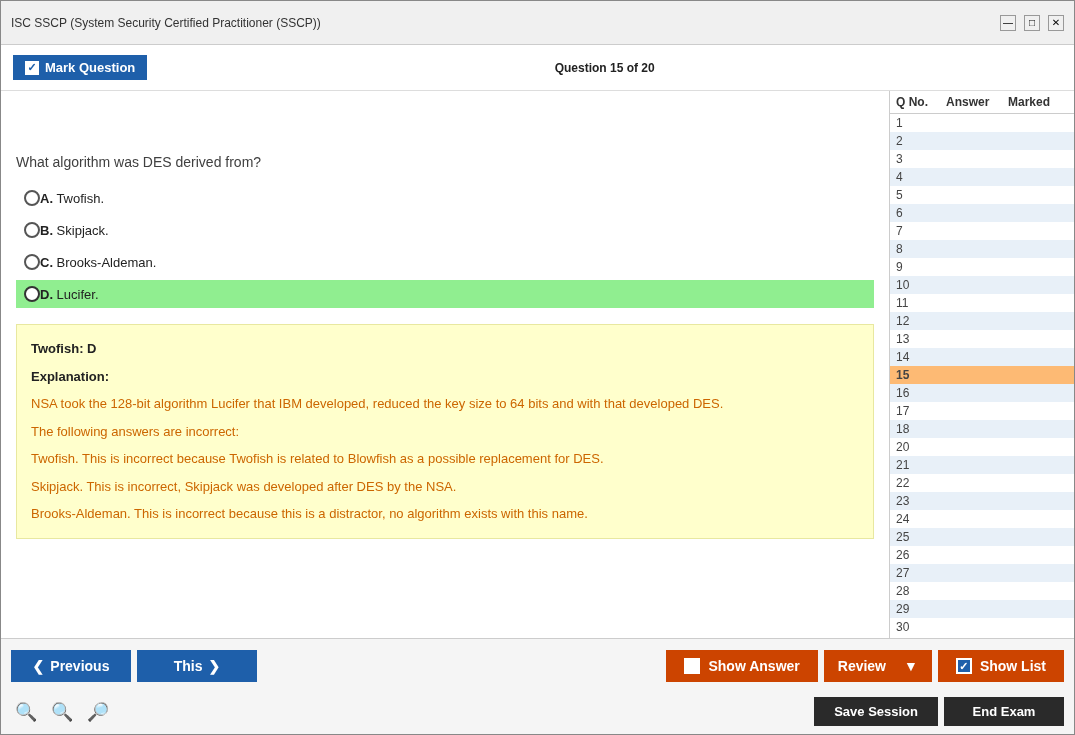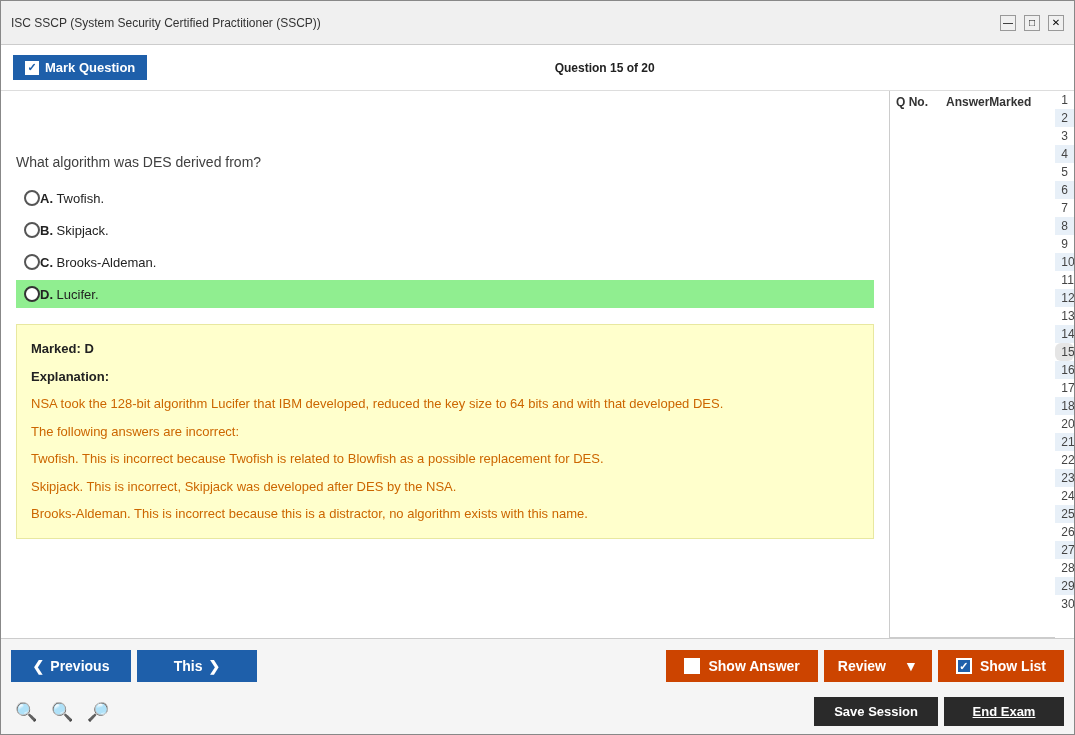--- a/index.html
+++ b/index.html
@@ -154,20 +154,21 @@
       font-weight: bold;
       color: #222;
     }
     .explanation-text {
       color: #cc6600;
     }
     .sidebar {
       width: 185px;
       border-left: 1px solid #ccc;
       display: flex;
+      flex-direction: column;
       overflow: hidden;
     }
     .sidebar-header {
       display: grid;
       grid-template-columns: 50px 1fr 60px;
       padding: 4px 6px;
       background: #fff;
       border-bottom: 1px solid #ccc;
       font-size: 12px;
       color: #333;
@@ -184,23 +185,22 @@
       padding: 2px 6px;
       font-size: 12px;
       color: #444;
       min-height: 18px;
       align-items: center;
     }
     .sidebar-row:nth-child(even) {
       background: #e8f0f8;
     }
     .sidebar-row.current {
-      background: #e5e5e5;
-      font-weight: normal;
-      border-radius: 6px;
+      background: #fdba74;
+      font-weight: bold;
     }
     .bottom-bar {
       border-top: 1px solid #ccc;
       background: #f5f5f5;
     }
     .btn-row {
       display: flex;
       align-items: center;
       padding: 8px 10px;
       gap: 6px;
@@ -310,21 +310,20 @@
     }
     .end-btn {
       background: #2a2a2a;
       color: #fff;
       border: none;
       padding: 7px 20px;
       font-size: 13px;
       font-weight: bold;
       cursor: pointer;
       min-width: 120px;
-      text-decoration: underline;
     }
     .chevron {
       font-size: 14px;
     }
   </style>
 </head>
 <body>
 
 <div class="window">
 
@@ -361,21 +360,21 @@
       <div class="option">
         <div class="option-radio"></div>
         <span class="option-text"><strong>C.</strong> Brooks-Aldeman.</span>
       </div>
       <div class="option selected">
         <div class="option-radio"></div>
         <span class="option-text"><strong>D.</strong> Lucifer.</span>
       </div>
 
       <div class="explanation-box">
-        <p><span class="answer-label">Marked: D</span></p>
+        <p><span class="answer-label">Twofish: D</span></p>
         <p><span class="explanation-label">Explanation:</span></p>
         <p class="explanation-text">NSA took the 128-bit algorithm Lucifer that IBM developed, reduced the key size to 64 bits and with that developed DES.</p>
         <p class="explanation-text">The following answers are incorrect:</p>
         <p class="explanation-text">Twofish. This is incorrect because Twofish is related to Blowfish as a possible replacement for DES.</p>
         <p class="explanation-text">Skipjack. This is incorrect, Skipjack was developed after DES by the NSA.</p>
         <p class="explanation-text">Brooks-Aldeman. This is incorrect because this is a distractor, no algorithm exists with this name.</p>
       </div>
     </div>
 
     <div class="sidebar">

